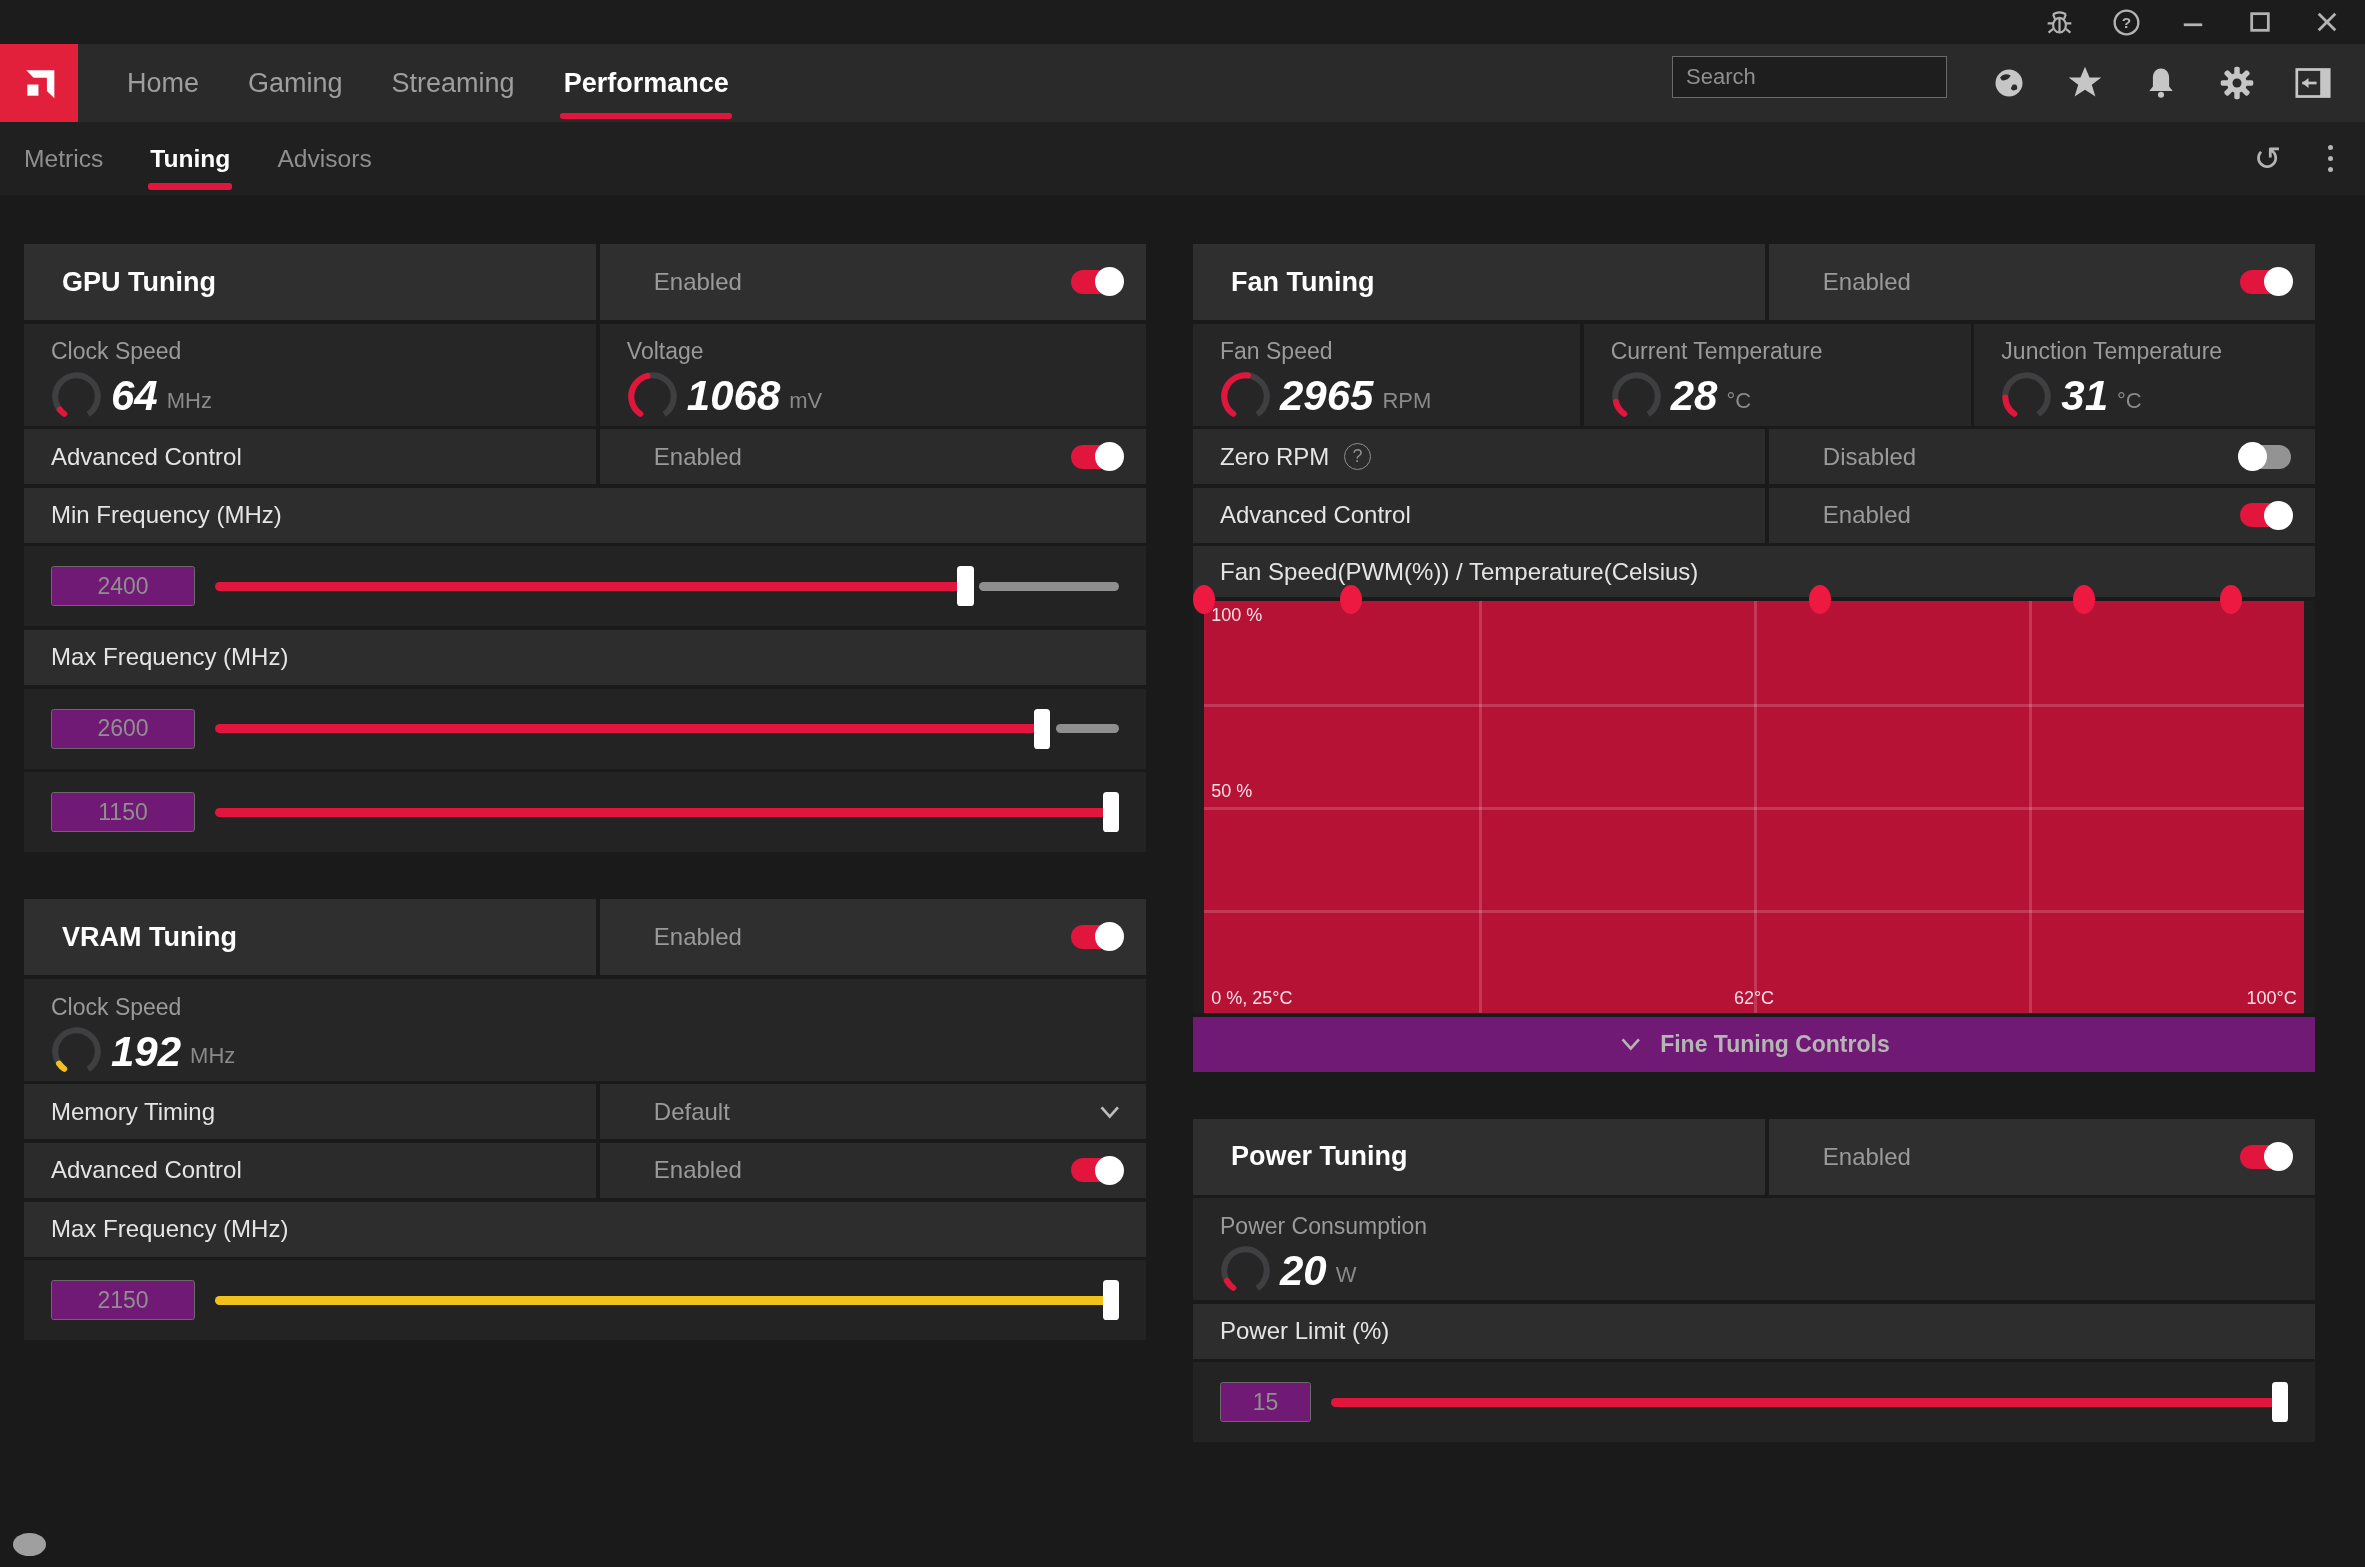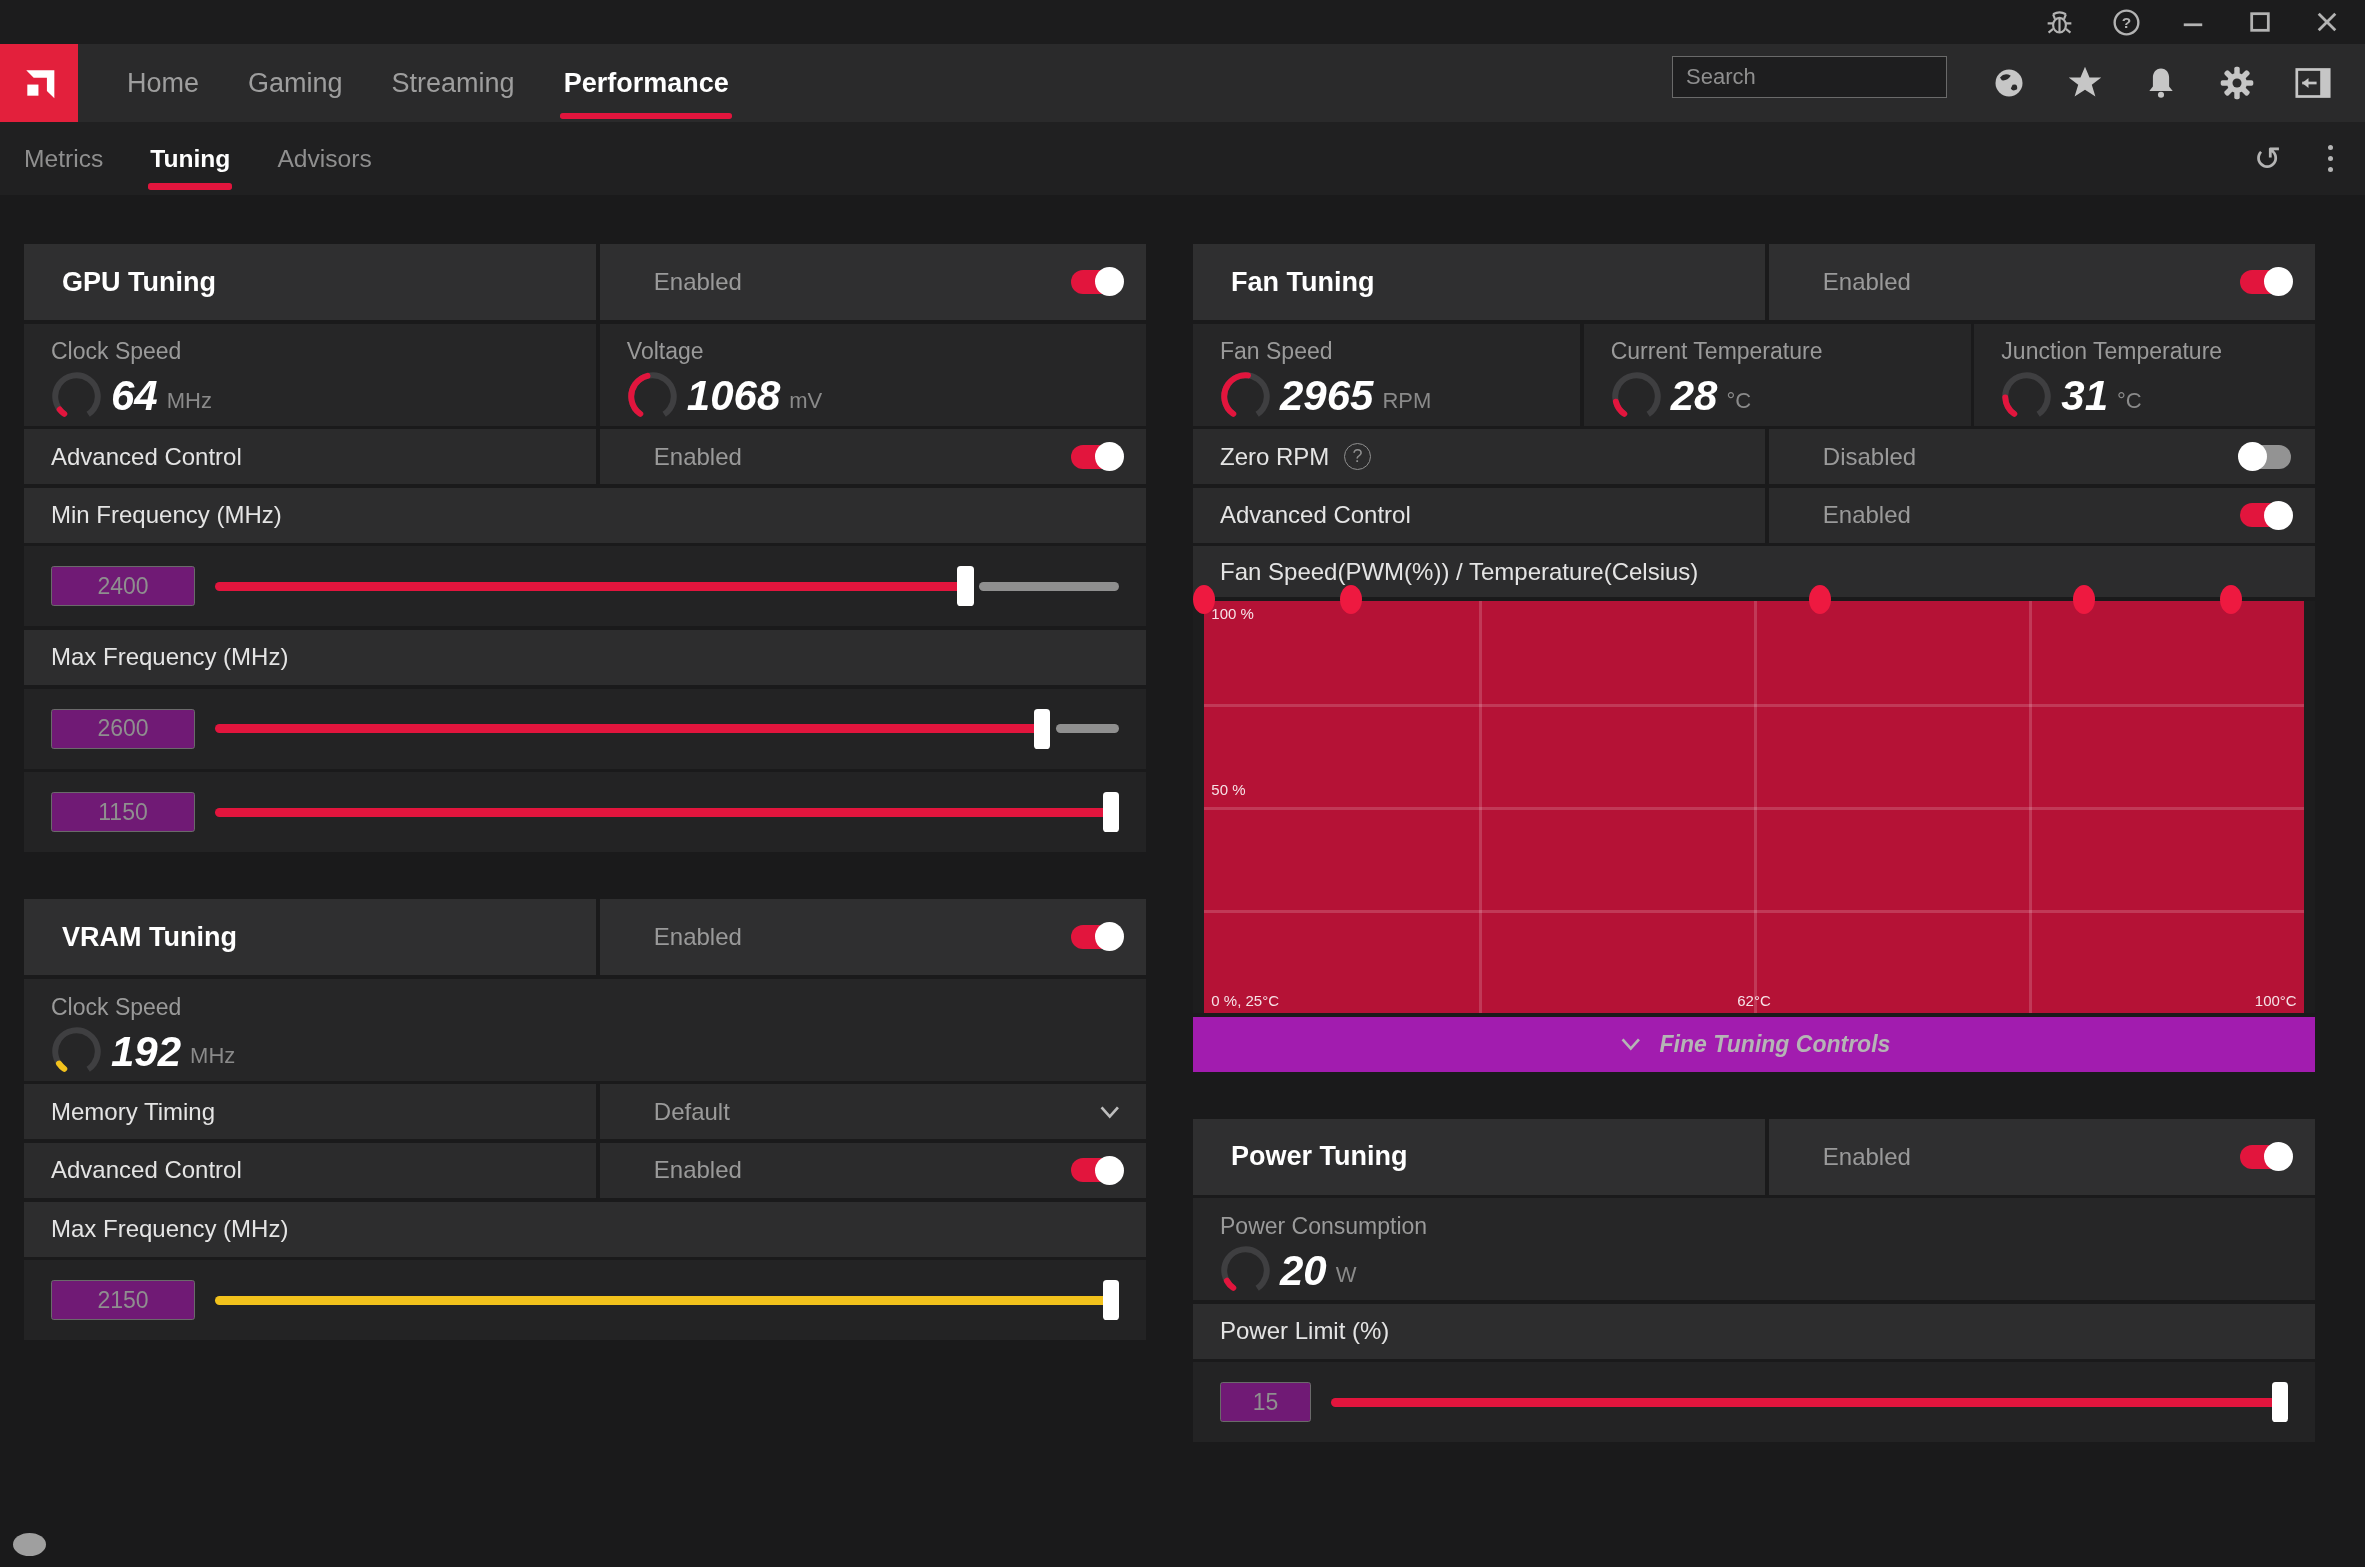--- a/index.html
+++ b/index.html
@@ -43,21 +43,21 @@
   .row.split { background:transparent; gap:3.6px; }
   .cell { background:#2b2b2c; height:100%; display:flex; align-items:center; }
   .cell-l { width:51%; flex:0 0 auto; }
   .cell-r { flex:1; }
   .h-header { height:76px; } .h-header .cell { background:#2f2f30; }
   .h-gauge  { height:102px; } .h-gauge .cell, .row.gauge-row { background:#262627; }
   .h-ctl    { height:55px; }
   .h-label  { height:55px; background:#2d2d2e; }
   .h-slider { height:80px; background:#232324; }
   .h-chart-title { height:51px; background:#2c2c2d; }
-  .h-fine   { height:55px; background:#a21caf; justify-content:center; gap:16.4px; color:#b5b5b5;font-style:italic; }
+  .h-fine   { height:55px; background:#701a75; justify-content:center; gap:16.4px; color:#b5b5b5; }
 
   .card-title { font-size:27px; font-weight:700; color:#ffffff; padding-left:38px; }
   .row-label  { font-size:24px; color:#e4e4e4; padding-left:27px; }
   .status-text { font-size:24px; color:#9a9a9a; padding-left:54px; }
 
   .toggle { margin-left:auto; margin-right:24px; position:relative; width:51px; height:24px; border-radius:12px; flex:0 0 auto; }
   .toggle .knob { position:absolute; top:-2.7px; width:29px; height:29px; border-radius:50%; background:#ffffff; }
   .toggle.on  { background:#E2153D; } .toggle.on .knob  { right:-1.8px; }
   .toggle.off { background:#939393; } .toggle.off .knob { left:-1.8px; }
 
@@ -78,21 +78,21 @@
   .handle { position:absolute; top:0; width:16.4px; height:40px; background:#ffffff; border-radius:3.6px; }
 
   .help-circle { width:27px; height:27px; border:1.8px solid #8f8f8f; border-radius:50%; color:#8f8f8f; font-size:18px; display:flex; align-items:center; justify-content:center; margin-left:14.6px; flex:0 0 auto; }
   .dropdown-chevron { margin-left:auto; margin-right:24px; color:#bdbdbd; }
 
   .chart-row { height:412px; background:#1d1d1e; padding:0 11px; align-items:stretch; }
   .chart { position:relative; flex:1; background:#B51236; overflow:visible; }
   .gridline { position:absolute; background:rgba(255,255,255,0.17); }
   .gridline.v { top:0; bottom:0; width:2.7px; }
   .gridline.h { left:0; right:0; height:2.7px; }
-  .axis-label { position:absolute; font-size:15px; color:rgba(255,255,255,0.88); }
+  .axis-label { position:absolute; font-size:18px; color:rgba(255,255,255,0.88); }
   .chart-dot { position:absolute; width:22px; height:29px; border-radius:50%; background:#EE1940; transform:translate(-50%,-55%); }
 
   .fine-chevron { color:#b5b5b5; }
   .fine-label { font-size:23px; font-weight:700; color:#b5b5b5; }
 
   .corner-dot { position:absolute; left:12.7px; bottom:11px; width:33px; height:23px; border-radius:50%; background:#9f9f9f; }
 </style>
 </head>
 <body>
 

